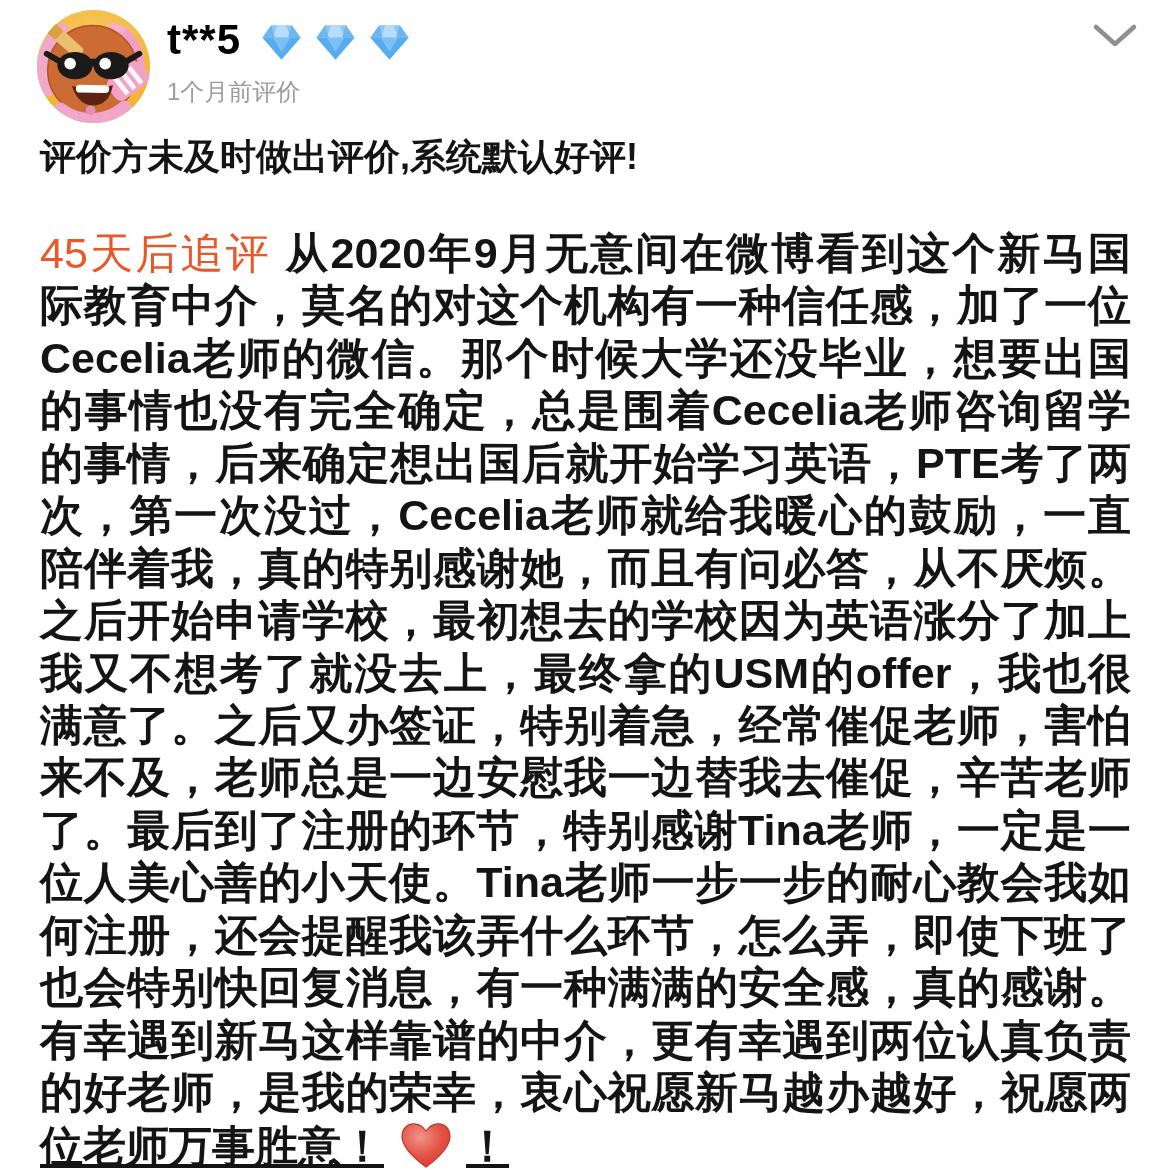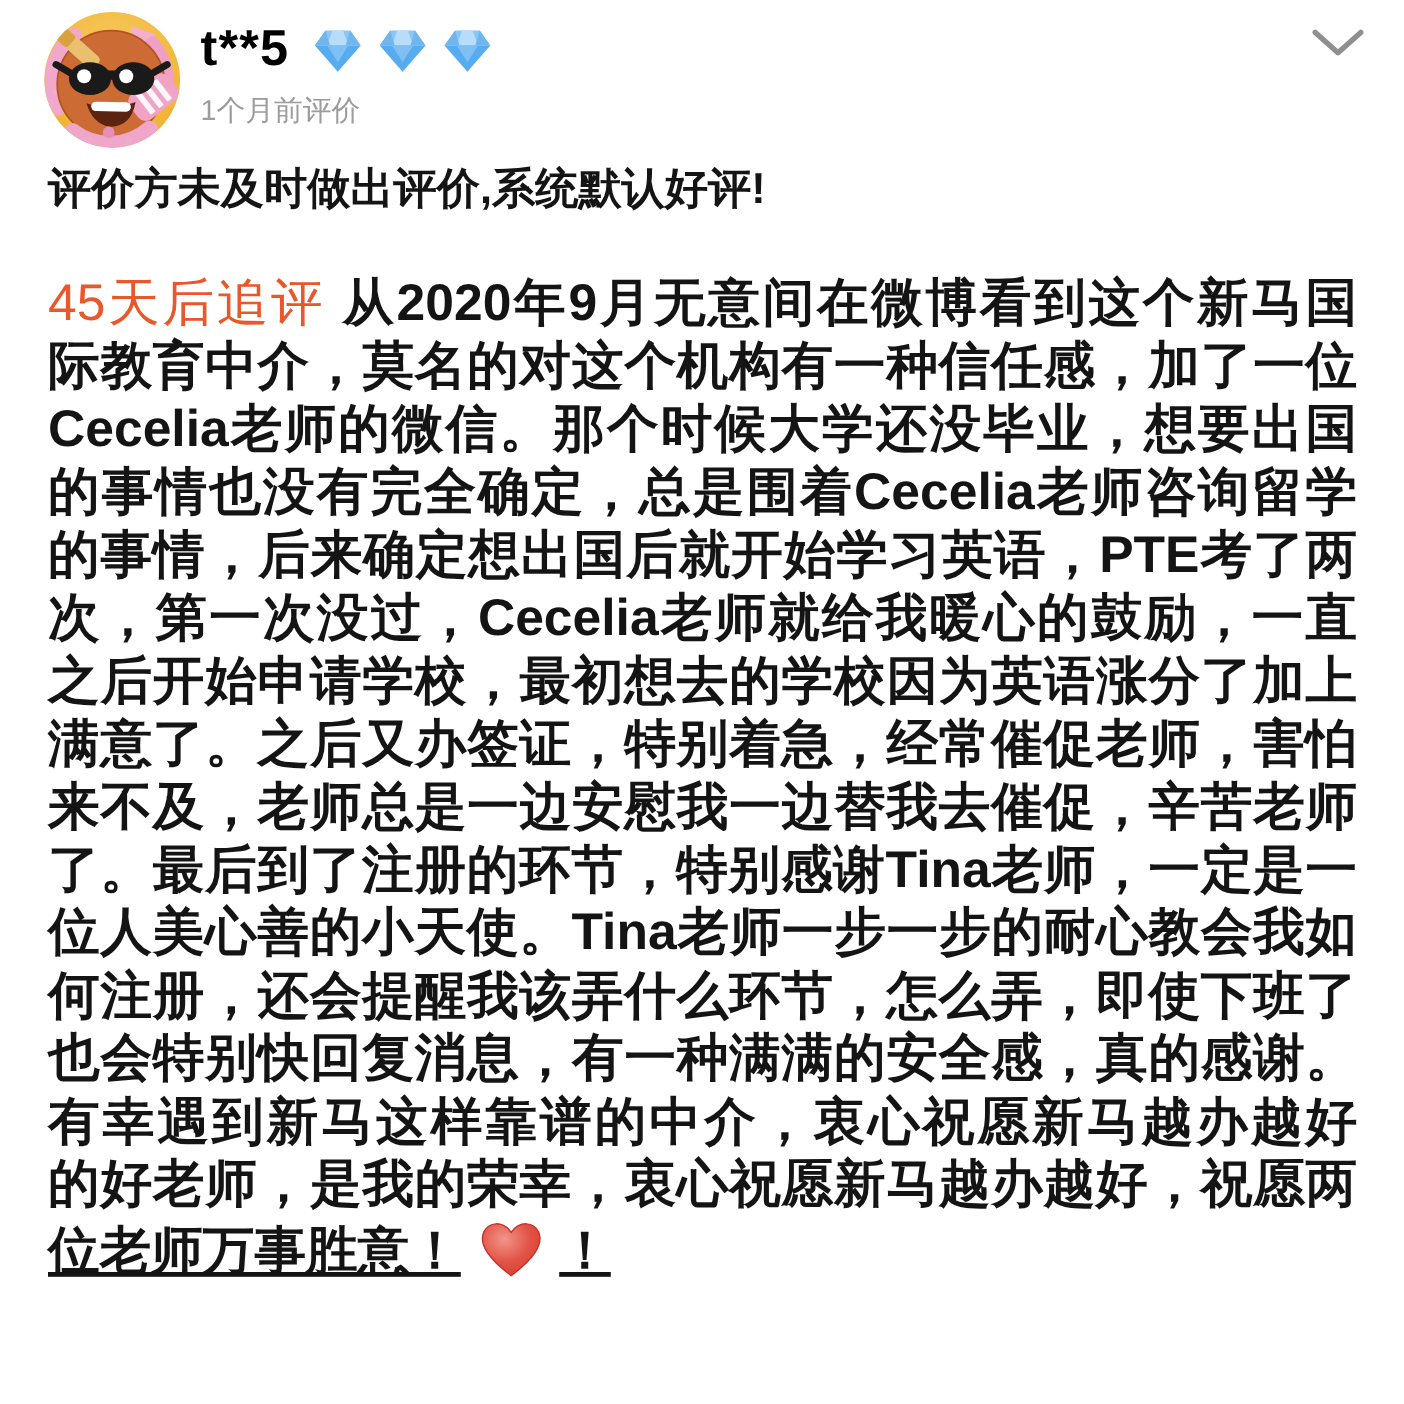--- a/index.html
+++ b/index.html
@@ -173,28 +173,30 @@
 
   <div class="followup">
     <div class="review-line">
       <span class="followup-label">45天后追评</span><span> </span><span>从2020年9月无意间在微博看到这个新马国</span>
     </div>
     <div class="review-line">际教育中介，莫名的对这个机构有一种信任感，加了一位</div>
     <div class="review-line">Cecelia老师的微信。那个时候大学还没毕业，想要出国</div>
     <div class="review-line">的事情也没有完全确定，总是围着Cecelia老师咨询留学</div>
     <div class="review-line">的事情，后来确定想出国后就开始学习英语，PTE考了两</div>
     <div class="review-line">次，第一次没过，Cecelia老师就给我暖心的鼓励，一直</div>
+    <div class="review-line">陪伴着我，真的特别感谢她，而且有问必答，从不厌烦。</div>
     <div class="review-line">之后开始申请学校，最初想去的学校因为英语涨分了加上</div>
+    <div class="review-line">我又不想考了就没去上，最终拿的USM的offer，我也很</div>
     <div class="review-line">满意了。之后又办签证，特别着急，经常催促老师，害怕</div>
     <div class="review-line">来不及，老师总是一边安慰我一边替我去催促，辛苦老师</div>
     <div class="review-line">了。最后到了注册的环节，特别感谢Tina老师，一定是一</div>
     <div class="review-line">位人美心善的小天使。Tina老师一步一步的耐心教会我如</div>
     <div class="review-line">何注册，还会提醒我该弄什么环节，怎么弄，即使下班了</div>
     <div class="review-line">也会特别快回复消息，有一种满满的安全感，真的感谢。</div>
-    <div class="review-line">有幸遇到新马这样靠谱的中介，衷心祝愿新马越办越好</div>
+    <div class="review-line">有幸遇到新马这样靠谱的中介，更有幸遇到两位认真负责</div>
     <div class="review-line">的好老师，是我的荣幸，衷心祝愿新马越办越好，祝愿两</div>
     <div class="review-line last">
       <span>位老师万事胜意！</span><svg class="heart-svg" viewBox="0 0 56 52">
         <defs>
           <radialGradient id="hg" cx="38%" cy="30%" r="80%">
             <stop offset="0" stop-color="#F2948A"></stop>
             <stop offset="0.55" stop-color="#E25446"></stop>
             <stop offset="1" stop-color="#D63A2D"></stop>
           </radialGradient>
         </defs>

